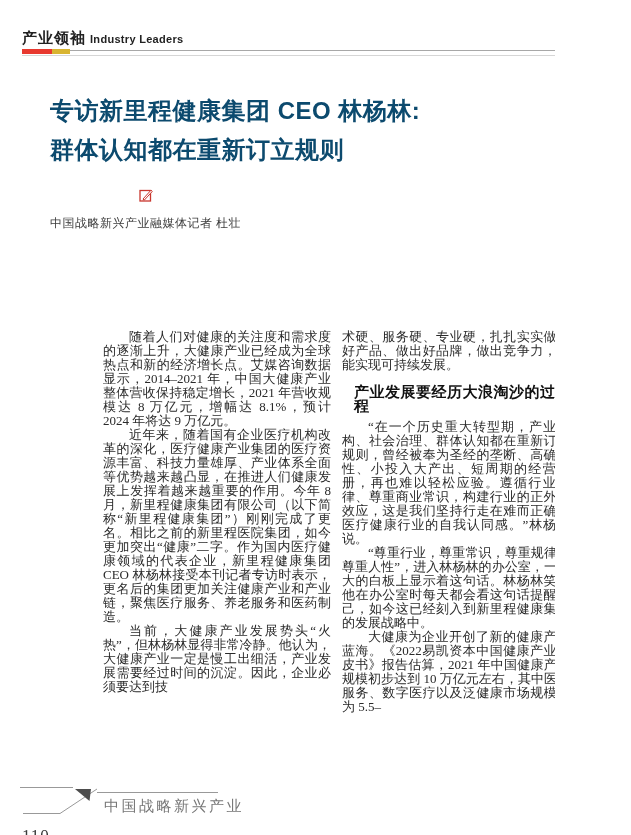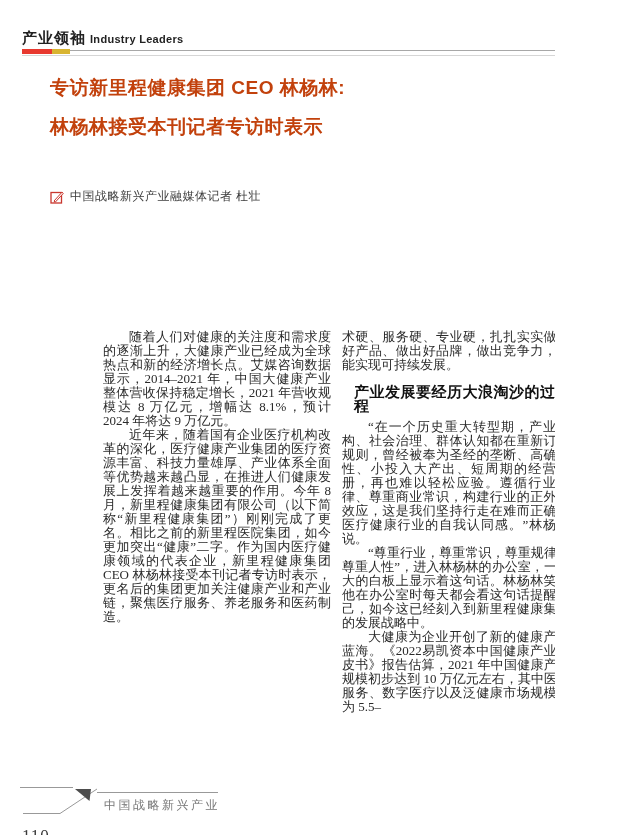--- a/index.html
+++ b/index.html
@@ -12,76 +12,77 @@
   .section-cn{font-size:15px;font-weight:700;letter-spacing:1px;color:#222;font-family:"Liberation Serif",serif;}
   .section-en{font-size:11px;font-weight:700;color:#222;font-family:"Liberation Sans",sans-serif;letter-spacing:.3px;}
   .header-rule{position:absolute;left:22px;top:50px;width:606px;height:4px;
     border-top:1px solid #a8a8a8;border-bottom:1px solid #d6d6d6;}
   .header-bar{position:absolute;left:22px;top:49px;height:5px;width:48px;display:flex;}
   .header-bar .red{width:30px;height:100%;}
   .header-bar .gold{width:18px;height:100%;}
   .header-tick{position:absolute;left:603px;top:47px;width:1px;height:9px;background:#9a9a9a;}
   
   .title{
-    position:absolute;left:50px;top:68px;width:540px;
+    position:absolute;left:50px;top:91px;width:540px;
     font-family:"Liberation Sans",sans-serif;font-weight:700;
-    font-size:19px;line-height:39px;color:#c2410c;letter-spacing:.5px;
+    font-size:24px;line-height:39px;color:#0c4a6e;letter-spacing:.5px;
   }
-  .byline{position:absolute;left:50px;top:188px;display:flex;align-items:center;gap:6px;}
+  .byline{position:absolute;left:50px;top:188px;display:flex;align-items:center;gap:13px;flex-direction:column;}
   .byline-icon{width:14px;height:14px;flex:0 0 auto;}
   .byline-text{font-size:12px;color:#3d3d3d;letter-spacing:.5px;}
   
   .col{position:absolute;top:330px;width:228px;font-size:13px;line-height:14px;
     text-align:justify;color:#2a2a2a;}
   .col-left{left:103px;}
   .col-right{left:342px;}
   .col p{margin:0;}
   .col p.indent{text-indent:2em;}
   .subheading{
     font-family:"Liberation Sans",sans-serif;font-weight:700;font-size:15px;
     color:#111;margin:13px 0 7px 12px;letter-spacing:.5px;text-align:left;
   }
   
   .footer-svg{position:absolute;left:15px;top:783px;}
   .page-number{position:absolute;left:22px;top:789px;font-size:17px;color:#3a3a3a;letter-spacing:1px;margin-top:37px;}
-  .journal-name{position:absolute;left:104px;top:797px;font-size:12px;color:#777;letter-spacing:2.5px;}
+  .journal-name{position:absolute;left:104px;top:797px;font-size:15px;color:#777;letter-spacing:2.5px;}
 </style>
 </head>
 <body>
 
 <div class="page">
 
   <div class="section-label">
     <span class="section-cn">产业领袖</span>
     <span class="section-en">Industry Leaders</span>
   </div>
   <div class="header-rule"></div>
   <div class="header-bar">
     <span class="red" style="background: rgb(232, 57, 47);"></span>
     <span class="gold" style="background: rgb(216, 180, 49);"></span>
   </div>
   <div class="header-tick"></div>
 
   <div class="title">
     <div>专访新里程健康集团 CEO 林杨林:</div>
-    <div>林杨林接受本刊记者专访时表示</div>
+    <div>群体认知都在重新订立规则</div>
   </div>
 
   <div class="byline">
     <svg class="byline-icon" viewBox="0 0 14 14">
       <rect x="1" y="2.5" width="10.5" height="10.5" fill="none" stroke="#c9372e" stroke-width="1.3"></rect>
       <path d="M4 11 L12 2.2 L13.3 3.4 L5.4 12 Z" fill="#ffffff" stroke="#c9372e" stroke-width="1"></path>
       <path d="M4 11 L5.4 12 L3.6 12.6 Z" fill="#c9372e"></path>
     </svg>
     <span class="byline-text">中国战略新兴产业融媒体记者 杜壮</span>
   </div>
 
   <div class="col col-left">
     <p class="indent">随着人们对健康的关注度和需求度的逐渐上升，大健康产业已经成为全球热点和新的经济增长点。艾媒咨询数据显示，2014–2021 年，中国大健康产业整体营收保持稳定增长，2021 年营收规模达 8 万亿元，增幅达 8.1%，预计 2024 年将达 9 万亿元。</p>
     <p class="indent">近年来，随着国有企业医疗机构改革的深化，医疗健康产业集团的医疗资源丰富、科技力量雄厚、产业体系全面等优势越来越凸显，在推进人们健康发展上发挥着越来越重要的作用。今年 8 月，新里程健康集团有限公司（以下简称“新里程健康集团”）刚刚完成了更名。相比之前的新里程医院集团，如今更加突出“健康”二字。作为国内医疗健康领域的代表企业，新里程健康集团 CEO 林杨林接受本刊记者专访时表示，更名后的集团更加关注健康产业和产业链，聚焦医疗服务、养老服务和医药制造。</p>
+    <p class="indent">当前，大健康产业发展势头“火热”，但林杨林显得非常冷静。他认为，大健康产业一定是慢工出细活，产业发展需要经过时间的沉淀。因此，企业必须要达到技</p>
   </div>
 
   <div class="col col-right">
     <p>术硬、服务硬、专业硬，扎扎实实做出好产品、做出好品牌，做出竞争力，才能实现可持续发展。</p>
     <h3 class="subheading">产业发展要经历大浪淘沙的过程</h3>
     <p class="indent">“在一个历史重大转型期，产业结构、社会治理、群体认知都在重新订立规则，曾经被奉为圣经的垄断、高确定性、小投入大产出、短周期的经营手册，再也难以轻松应验。遵循行业规律、尊重商业常识，构建行业的正外部效应，这是我们坚持行走在难而正确的医疗健康行业的自我认同感。”林杨林说。</p>
     <p class="indent">“尊重行业，尊重常识，尊重规律，尊重人性”，进入林杨林的办公室，一块大的白板上显示着这句话。林杨林笑称他在办公室时每天都会看这句话提醒自己，如今这已经刻入到新里程健康集团的发展战略中。</p>
     <p class="indent">大健康为企业开创了新的健康产业蓝海。《2022易凯资本中国健康产业白皮书》报告估算，2021 年中国健康产业规模初步达到 10 万亿元左右，其中医疗服务、数字医疗以及泛健康市场规模约为 5.5–</p>
   </div>
 

